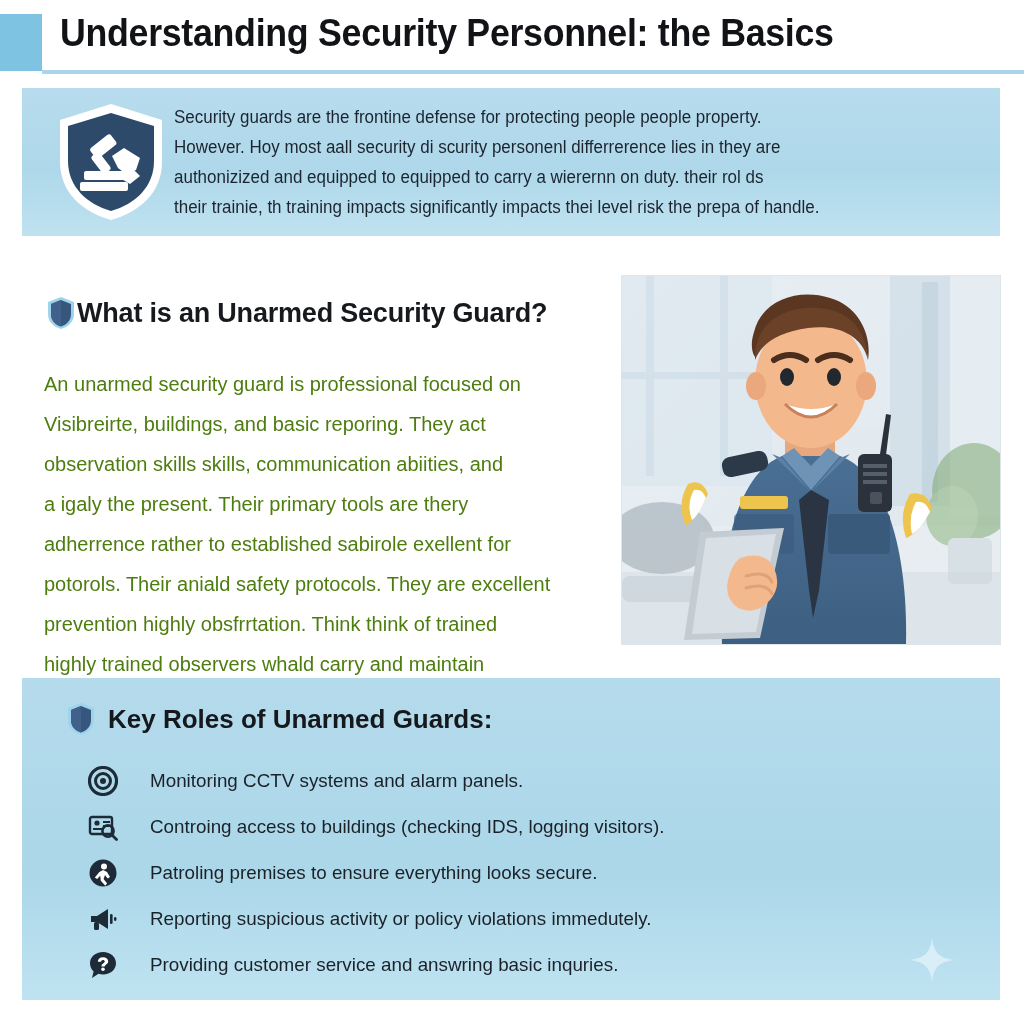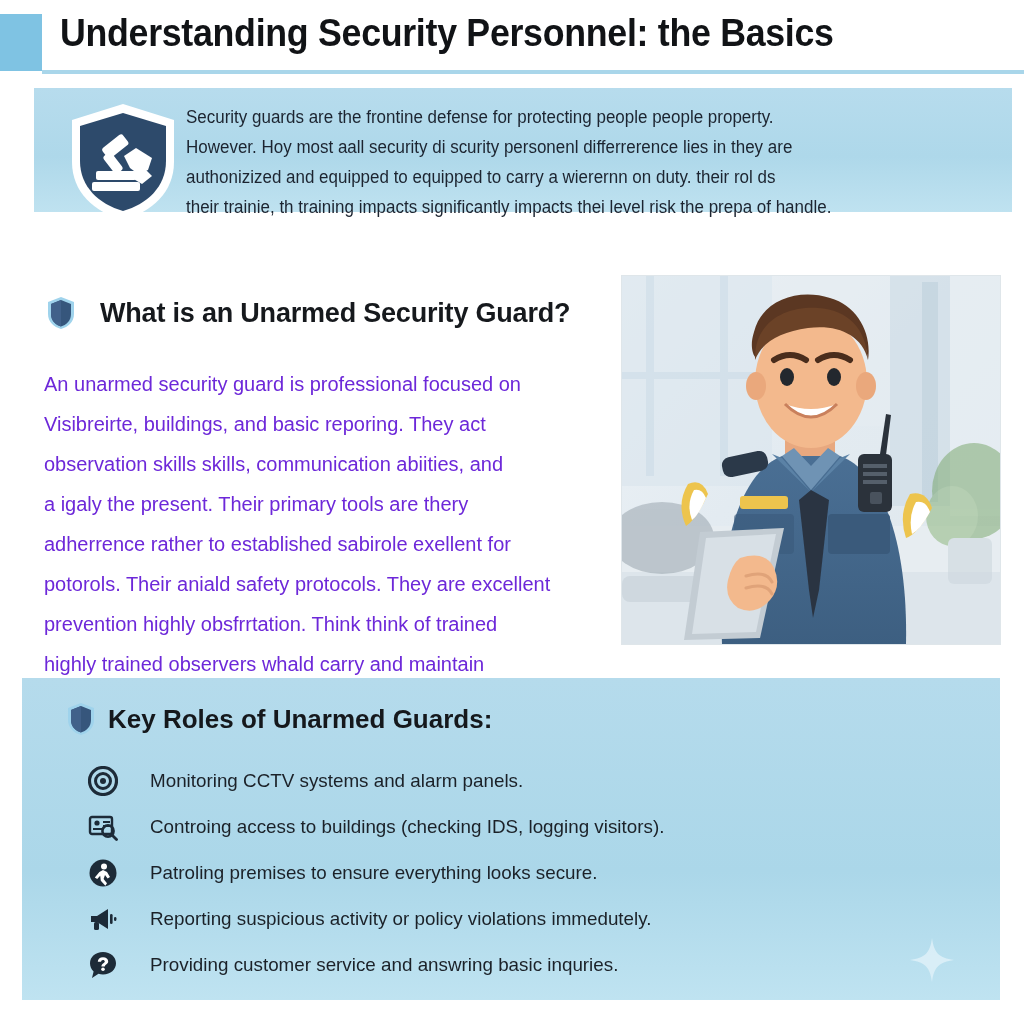--- a/index.html
+++ b/index.html
@@ -22,46 +22,46 @@
     font-family:"Liberation Sans Narrow","Liberation Sans",sans-serif;
     transform:scaleX(0.94);transform-origin:left center;
     white-space:nowrap;
   }
   .header-rule{
     position:absolute;left:42px;top:70px;width:982px;height:4px;
     background:#a9d6ea;
   }
   
   .intro-panel{
-    position:absolute;left:34px;top:88px;width:978px;height:124px;
+    position:absolute;left:22px;top:88px;width:978px;height:148px;
     background:linear-gradient(180deg,#b7dced 0%,#aed8ea 55%,#bfe2f0 100%);
   }
   .intro-shield{
     position:absolute;left:28px;top:12px;width:122px;height:124px;
   }
   .intro-text{
     position:absolute;left:152px;top:14px;width:800px;
     font-size:17.5px;line-height:30px;color:#1c2430;
     font-family:"Liberation Sans Narrow","Liberation Sans",sans-serif;
     transform:scaleX(0.97);transform-origin:left top;
   }
   .intro-text .ln{display:block;white-space:nowrap;}
   
   .mid-heading{
     position:absolute;left:46px;top:296px;
-    display:flex;align-items:center;gap:24px;
+    display:flex;align-items:center;gap:1px;
   }
   .mid-heading .h-txt{
     font-size:27px;font-weight:bold;color:#16191d;
     font-family:"Liberation Sans Narrow","Liberation Sans",sans-serif;
     white-space:nowrap;letter-spacing:-0.2px;
   }
   .mid-body{
     position:absolute;left:44px;top:364px;width:565px;
-    font-size:20px;line-height:40px;color:#6d28d9;
+    font-size:20px;line-height:40px;color:#4d7c0f;
   }
   .mid-body .ln{display:block;white-space:nowrap;}
   
   .photo{
     position:absolute;left:622px;top:276px;width:378px;height:368px;
     overflow:hidden;background:#e9eef2;
     box-shadow:0 0 0 1px #dfe6ea;
   }
   .photo svg{display:block;width:378px;height:368px;}
   

